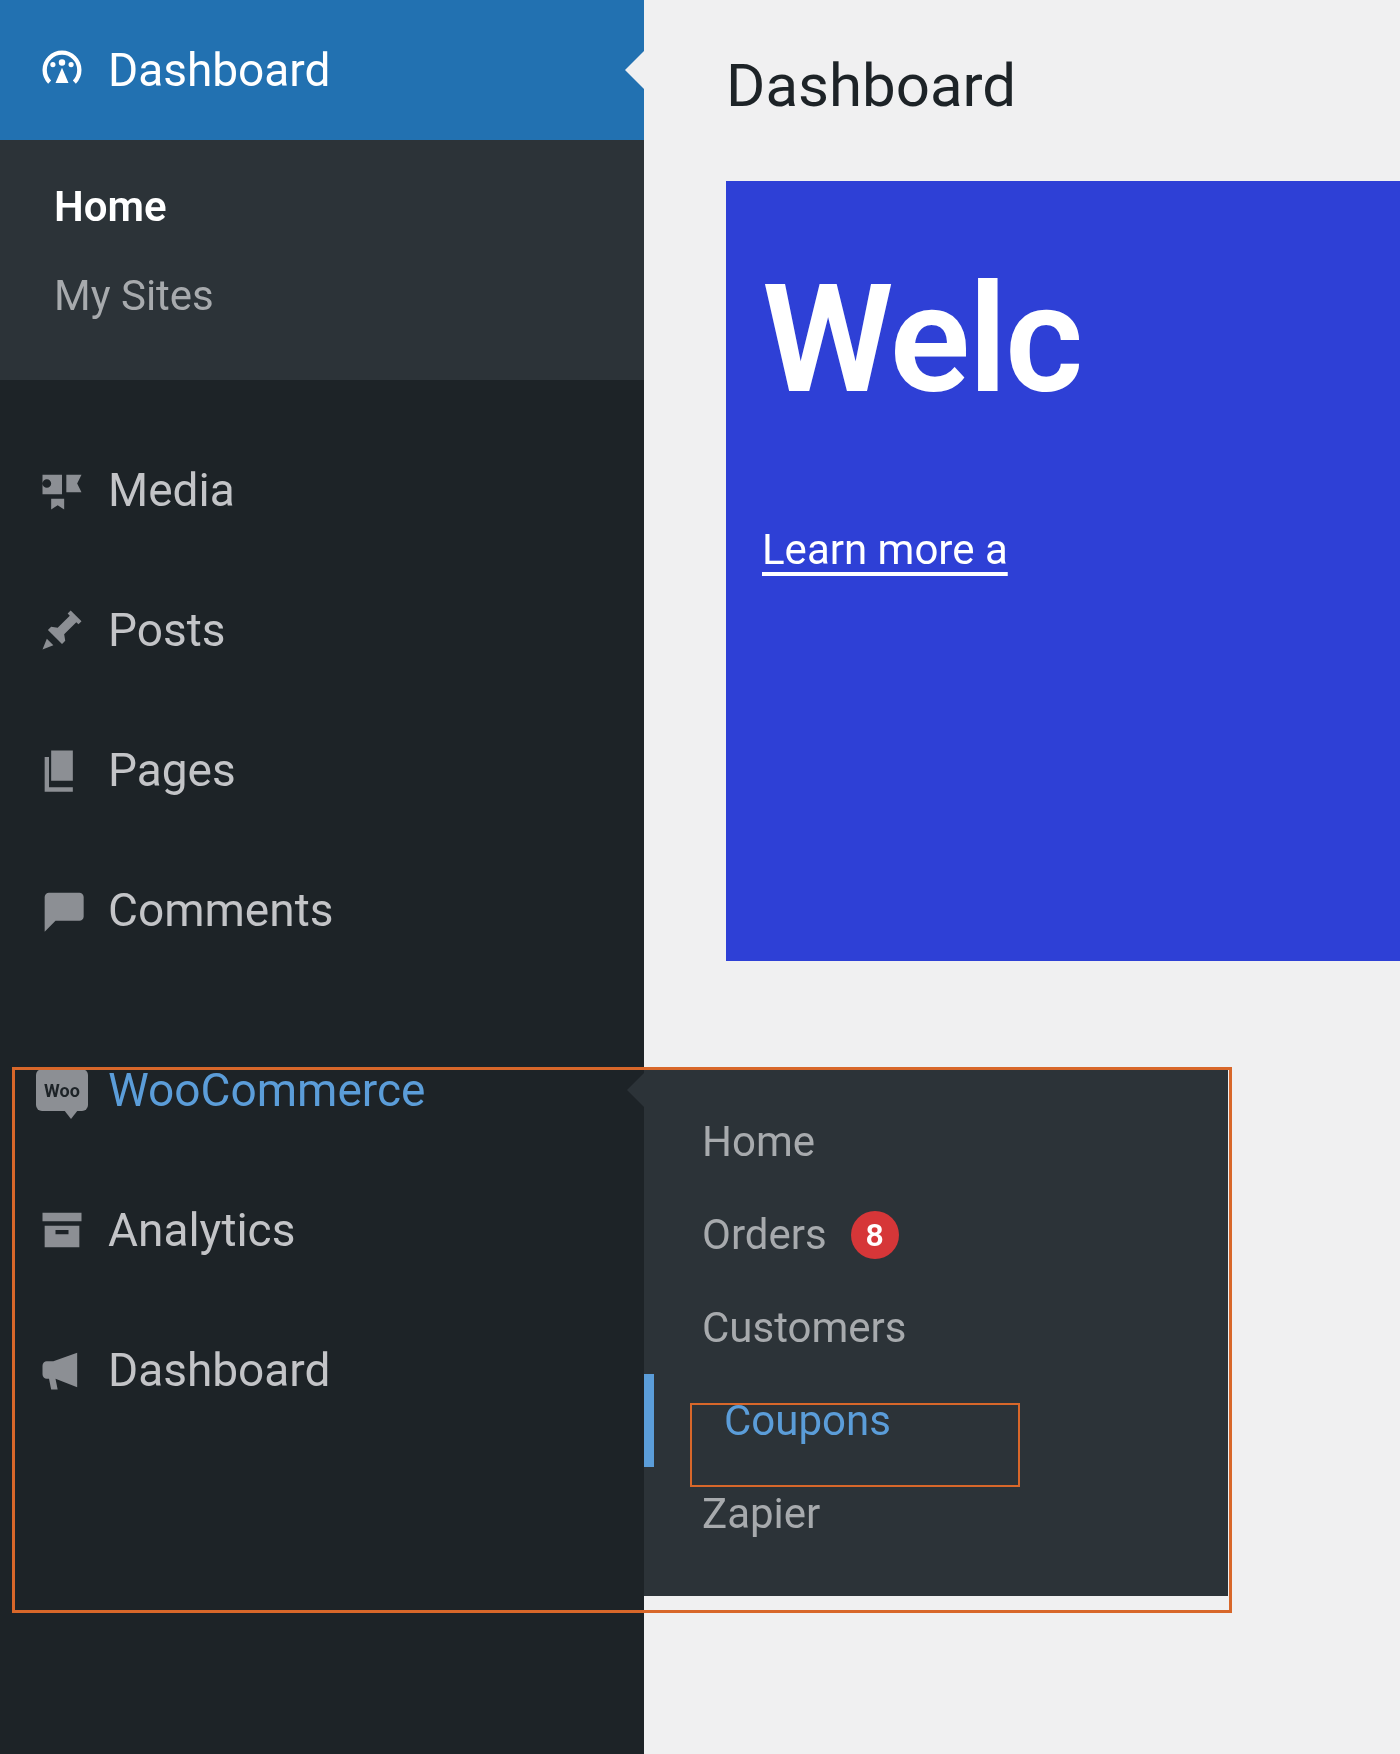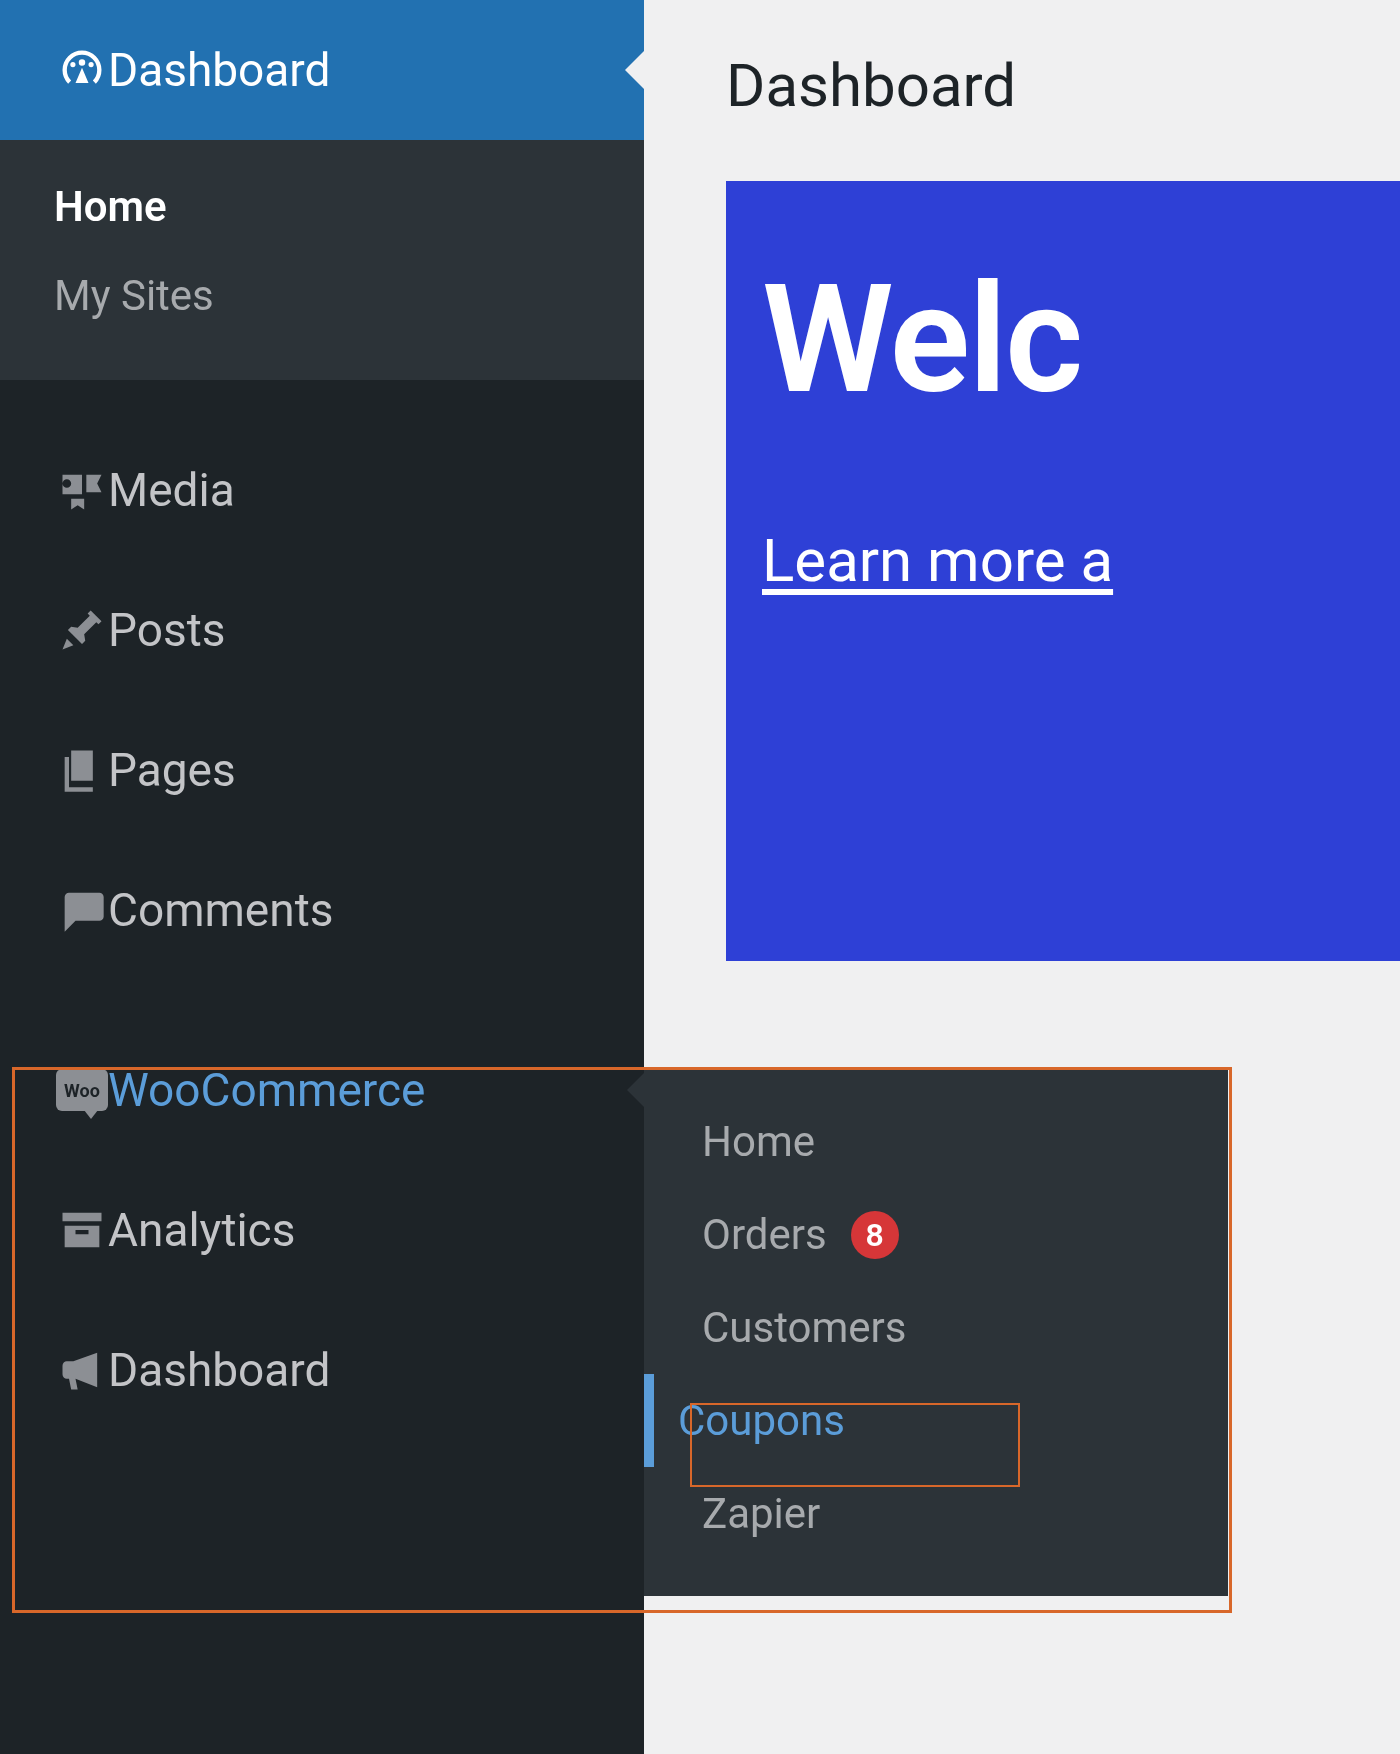--- a/index.html
+++ b/index.html
@@ -3,41 +3,41 @@
 <meta charset="utf-8">
 <style>
   * { box-sizing: border-box; margin: 0; padding: 0; }
   html, body { width: 1400px; height: 1754px; font-family: -apple-system, BlinkMacSystemFont, "Segoe UI", Roboto, sans-serif; overflow: hidden; background: #f0f0f1; }
   .viewport { width: 1400px; height: 1754px; position: relative; }
   .sidebar { position: absolute; left: 0; top: 0; width: 644px; height: 1754px; background: #1d2327; z-index: 2; }
   .content { position: absolute; left: 644px; top: 0; right: 0; bottom: 0; background: #f0f0f1; z-index: 1; }
   .content-title { color: #1d2327; font-size: 60px; font-weight: 400; padding: 50px 82px 60px; }
   .welcome-panel { margin: 0 0 0 82px; background: #2e40d6; color: #fff; padding: 84px 0 84px 36px; height: 780px; position: relative; }
   .welcome-heading { font-size: 150px; font-weight: 600; letter-spacing: -2px; line-height: 1; }
-  .welcome-link { display: inline-block; margin-top: 110px; font-size: 60px; color: #fff; text-decoration: underline; text-underline-offset: 8px; }
+  .welcome-link { display: inline-block; margin-top: 110px; font-size: 42px; color: #fff; text-decoration: underline; text-underline-offset: 8px; }
   .body-text { margin: 260px 0 0 250px; font-size: 62px; line-height: 1.5; color: #1d2327; }
 
   .menu-item { display: flex; align-items: center; height: 140px; padding-left: 36px; color: #c3c4c7; font-size: 46px; cursor: pointer; position: relative; }
-  .menu-item .icon { width: 72px; display: flex; align-items: center; justify-content: flex-end; }
+  .menu-item .icon { width: 72px; display: flex; align-items: center; justify-content: flex-start; }
   .menu-item .icon svg { width: 52px; height: 52px; fill: #8c8f94; }
   .menu-item.current { background: #2271b1; color: #fff; }
   .menu-item.current .icon svg { fill: #fff; }
   .menu-item.current::after { content: ""; position: absolute; right: -1px; top: 50%; transform: translateY(-50%); border-style: solid; border-width: 20px 20px 20px 0; border-color: transparent #f0f0f1 transparent transparent; }
   .menu-item.woo { color: #5b9dd9; }
   .menu-item.woo::after { content: ""; position: absolute; right: -1px; top: 50%; transform: translateY(-50%); border-style: solid; border-width: 18px 18px 18px 0; border-color: transparent #2c3338 transparent transparent; }
   .menu-item.woo .icon .woo-box { background: #8c8f94; color: #1d2327; font-weight: 700; font-size: 18px; border-radius: 6px; width: 52px; height: 42px; display: flex; align-items: center; justify-content: center; position: relative; }
   .menu-item.woo .icon .woo-box::after { content: ""; position: absolute; bottom: -8px; right: 10px; border-style: solid; border-width: 9px 7px 0 7px; border-color: #8c8f94 transparent transparent transparent; }
 
   .submenu { background: #2c3338; padding: 22px 0 40px 54px; }
   .submenu-item { display: block; color: #a7aaad; font-size: 42px; padding: 20px 0; cursor: pointer; }
   .submenu-item.active { color: #fff; font-weight: 600; }
 
   .flyout { position: absolute; left: 644px; top: 1067px; width: 584px; background: #2c3338; z-index: 5; padding: 28px 0 36px 0; }
   .flyout-item { display: flex; align-items: center; color: #a7aaad; font-size: 42px; padding: 22px 0 22px 58px; cursor: pointer; position: relative; }
-  .flyout-item.highlighted { color: #5b9dd9; border-left: 10px solid #5b9dd9; padding-left: 24px; }
+  .flyout-item.highlighted { color: #5b9dd9; border-left: 10px solid #5b9dd9; padding-left: 70px; }
   .flyout-item .badge { display: inline-flex; align-items: center; justify-content: center; background: #d63638; color: #fff; border-radius: 50%; min-width: 48px; height: 48px; font-size: 32px; font-weight: 600; margin-left: 24px; }
 
   .highlight-box-big { position: absolute; border: 3px solid #d8672a; z-index: 10; pointer-events: none; }
   .highlight-box-small { position: absolute; border: 2px solid #d8672a; z-index: 11; pointer-events: none; }
 </style>
 </head>
 <body>
 
 <div class="viewport">
 

